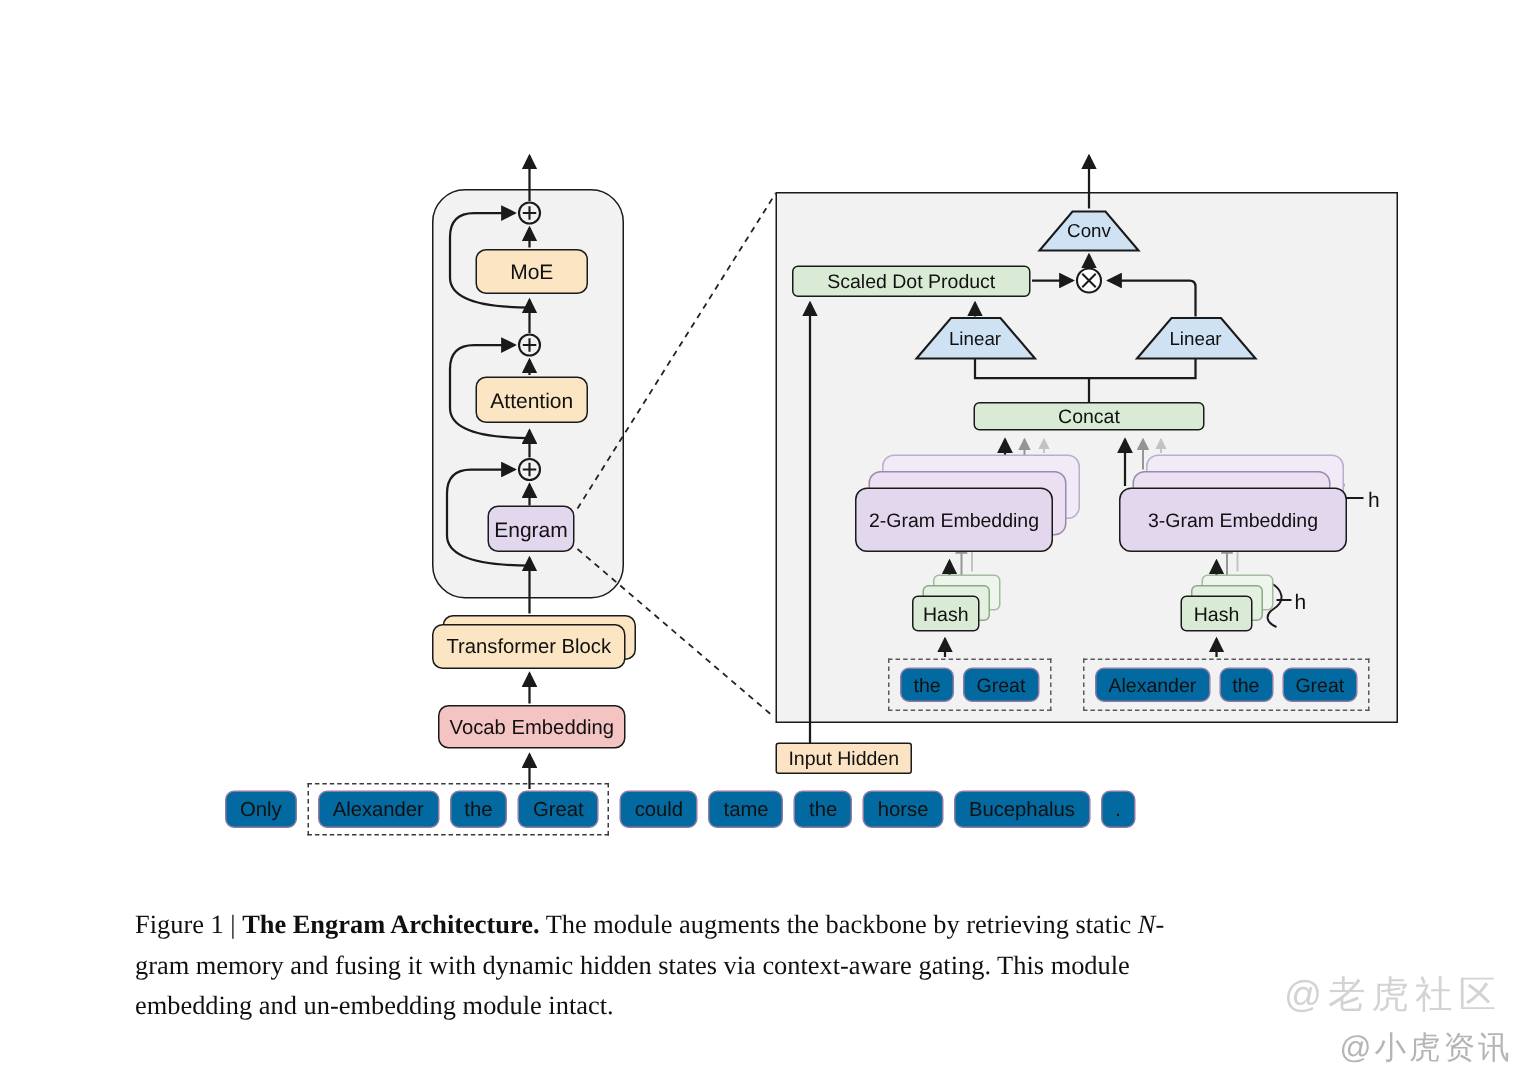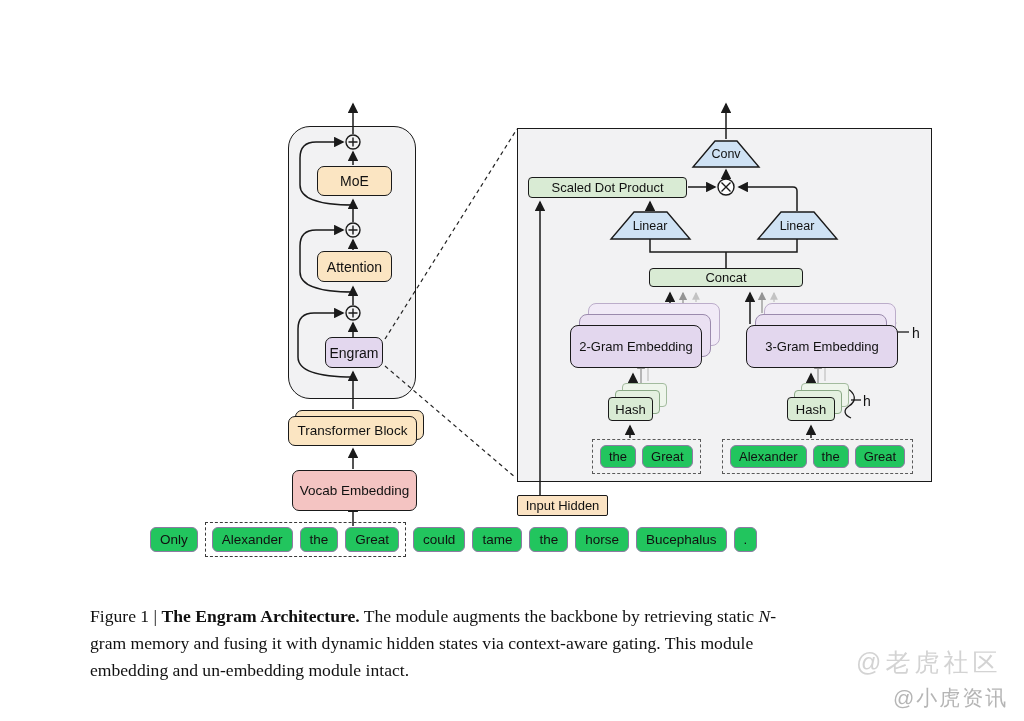--- a/index.html
+++ b/index.html
@@ -13,21 +13,21 @@
   .pink{background:#f4c4c2;}
   .purple{background:#e3d7ee;}
   .green{background:#d9ebd4;}
   .r7{border-radius:7px;}
   .r4{border-radius:4px;}
   .r8{border-radius:8px;}
   .stackback{z-index:3;}
   .shapelabel{position:absolute;z-index:4;display:flex;align-items:center;justify-content:center;
               font-size:12.5px;background:transparent;border:none;}
   .tokenrow{position:absolute;left:150px;top:522px;display:flex;align-items:center;gap:7px;z-index:3;}
-  .chip{background:#22c55e;border:1.3px solid #8d7ba3;border-radius:6px;padding:4px 9px;
+  .chip{background:#0369a1;border:1.3px solid #8d7ba3;border-radius:6px;padding:4px 9px;
         font-size:13.5px;white-space:nowrap;text-align:center;}
   .dashedwrap{border:1.3px dashed #3a3a3a;display:flex;align-items:center;gap:7px;padding:4px 6px;}
   .ngroup{position:absolute;z-index:3;display:flex;align-items:center;gap:6px;
           border:1.2px dashed #5a5a5a;padding:5px 7px;}
   .ngroup .chip{font-size:13px;padding:3px 8px;}
   .caption{position:absolute;left:90px;top:603px;z-index:5;font-family:"Liberation Serif",serif;
            font-size:17.6px;line-height:27px;color:#101010;white-space:nowrap;}
   .caption b{font-weight:bold;}
   .caption i{font-style:italic;}
   .wm1{position:absolute;left:856px;top:646px;z-index:6;font-size:25px;letter-spacing:4px;
@@ -139,21 +139,21 @@
     <text x="912" y="338" font-size="14" fill="#111">h</text>
     <text x="863" y="406" font-size="14" fill="#111">h</text>
   </svg>
 
   <div class="box orange r7" style="left:317px;top:166px;width:75px;height:30px;font-size:14px;">MoE</div>
   <div class="box orange r7" style="left:317px;top:251px;width:75px;height:31px;font-size:14px;">Attention</div>
   <div class="box purple r7" style="left:325px;top:337px;width:58px;height:31px;font-size:14px;">Engram</div>
 
   <div class="box orange r7 stackback" style="left:295px;top:410px;width:129px;height:30px;"></div>
   <div class="box orange r7" style="left:288px;top:416px;width:129px;height:30px;font-size:13.5px;">Transformer Block</div>
-  <div class="box pink r7" style="left:292px;top:470px;width:125px;height:41px;font-size:13.5px;">Vocab Embedding</div>
+  <div class="box pink r7" style="left:292px;top:470px;width:125px;height:29px;font-size:13.5px;">Vocab Embedding</div>
 
   <div class="shapelabel" style="left:698px;top:144px;width:56px;height:20px;">Conv</div>
   <div class="shapelabel" style="left:618px;top:216px;width:64px;height:20px;">Linear</div>
   <div class="shapelabel" style="left:765px;top:216px;width:64px;height:20px;">Linear</div>
 
   <div class="box green r4" style="left:528px;top:177px;width:159px;height:21px;">Scaled Dot Product</div>
   <div class="box green r4" style="left:649px;top:268px;width:154px;height:19px;">Concat</div>
 
   <div class="box r8 stackback" style="left:588px;top:303px;width:132px;height:43px;background:#f1eaf7;border-color:#bcadca;"></div>
   <div class="box r8 stackback" style="left:579px;top:314px;width:132px;height:43px;background:#eae0f2;border-color:#9b8aad;"></div>

